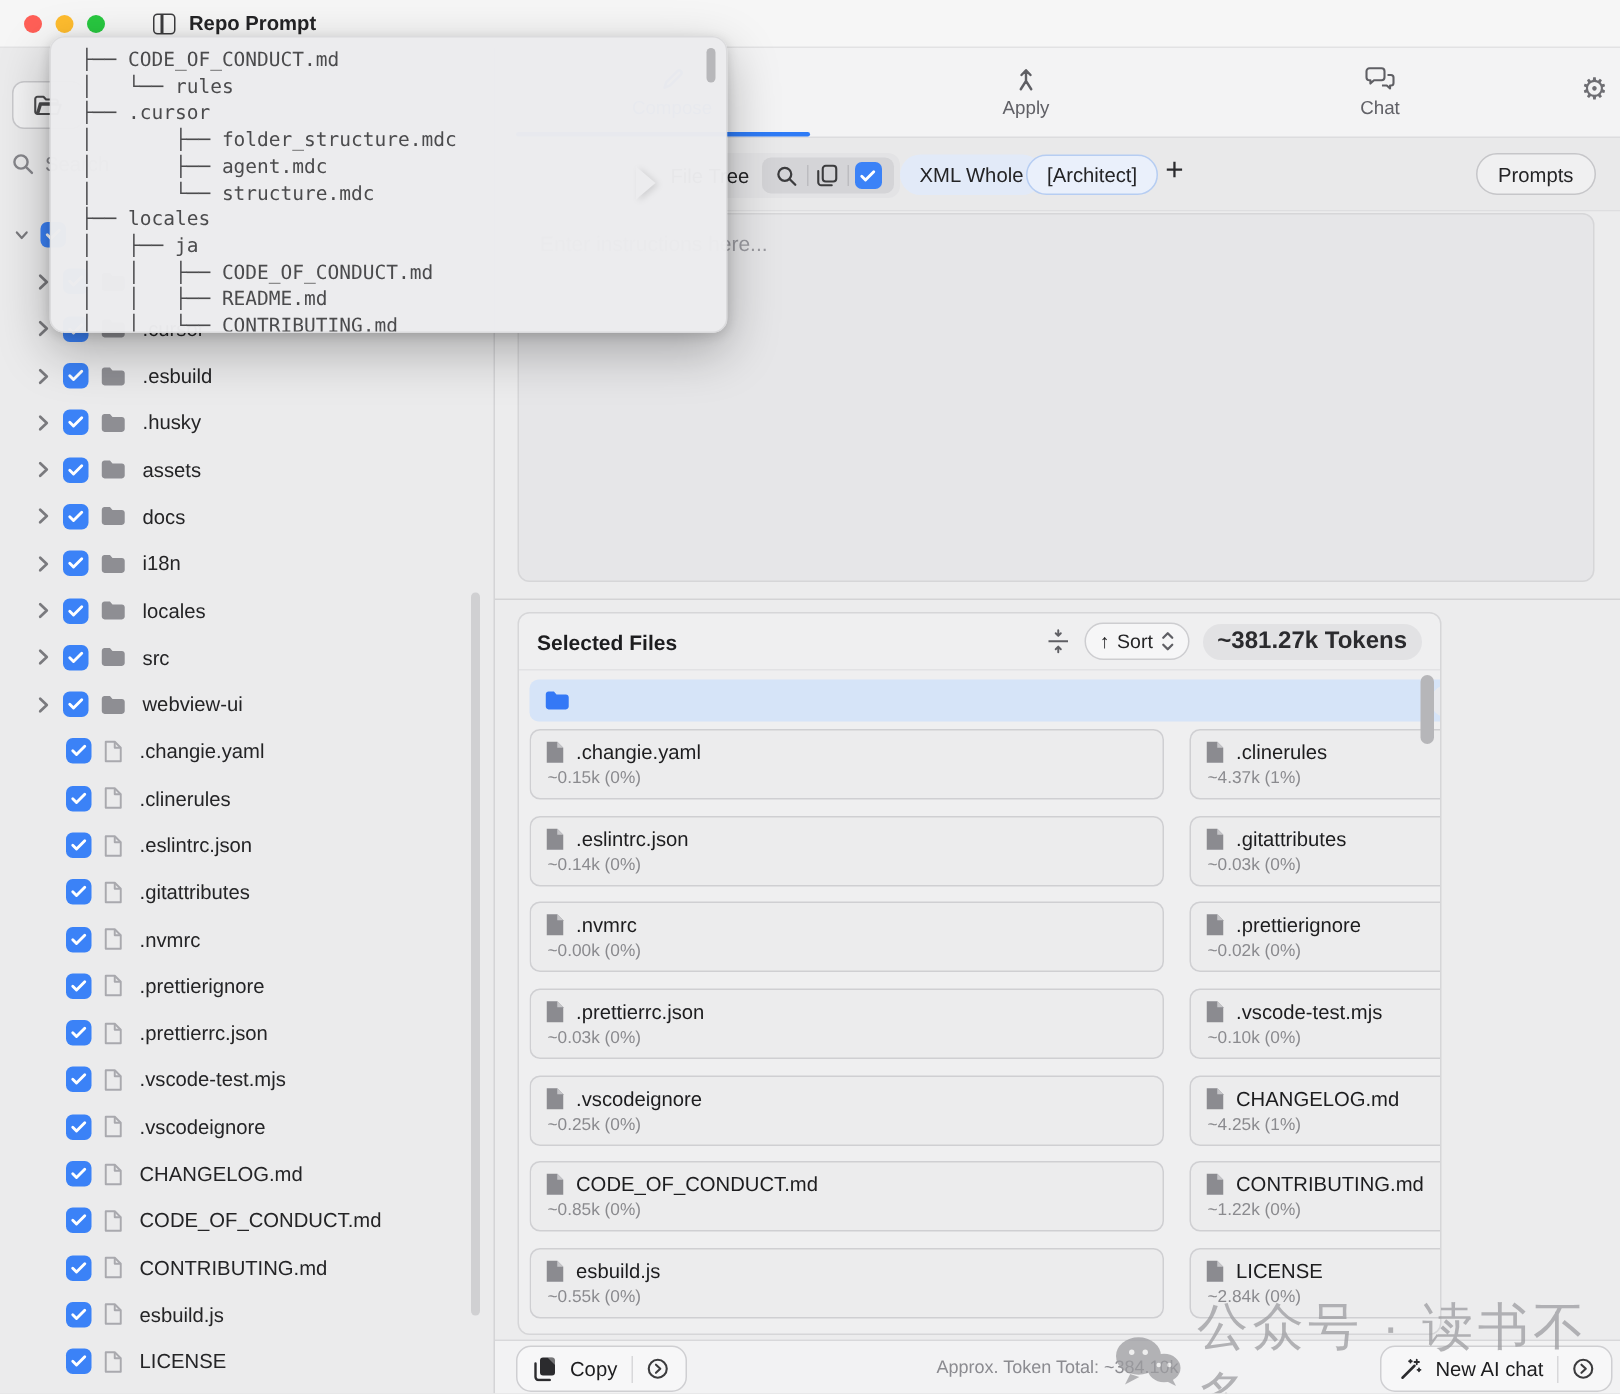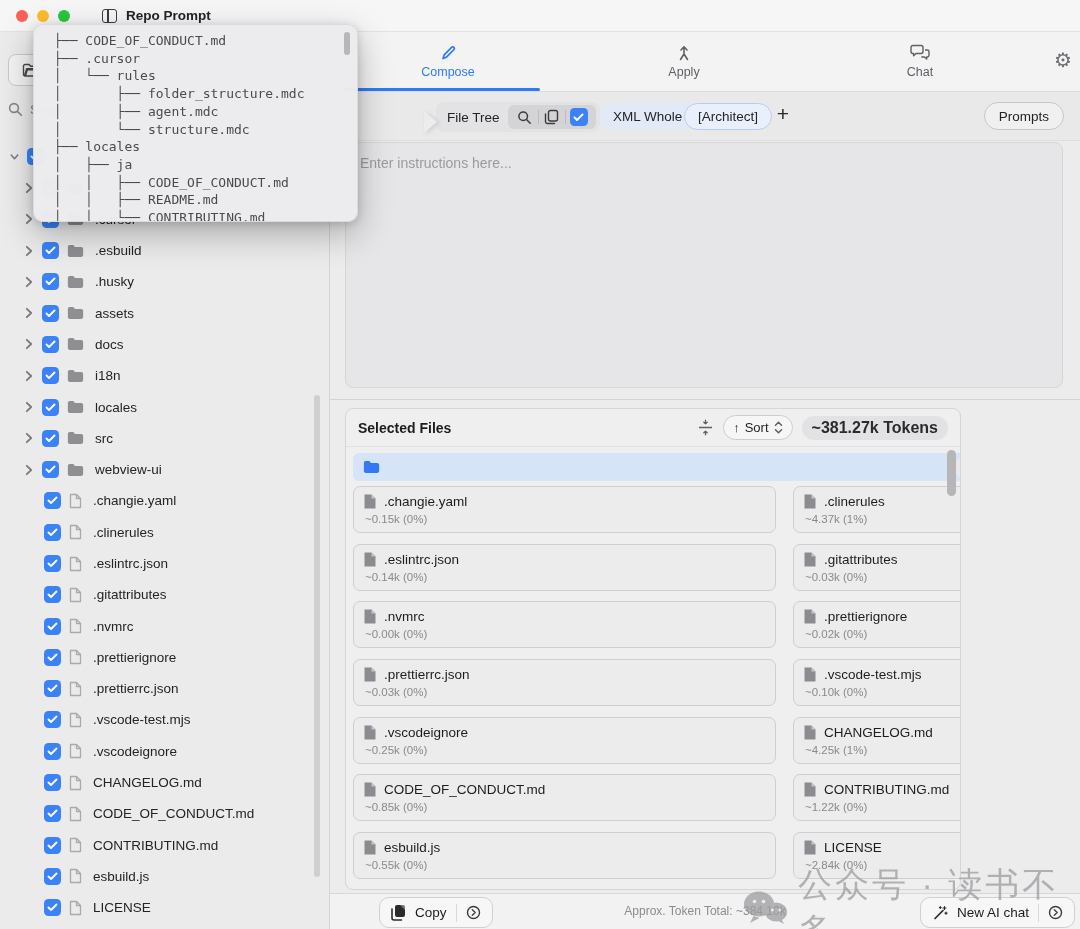--- a/index.html
+++ b/index.html
@@ -62,27 +62,27 @@
   .root-badge { margin-left:auto; height:21px; border-radius:10px; background:rgba(233,233,235,.92); display:flex; align-items:center; padding:0 9px; font-size:12px; color:#86868b; }
   .cards { position:absolute; left:7px; top:77px; width:704px; height:405px; overflow:hidden; display:grid; grid-template-columns:423px 423px; column-gap:17px; grid-auto-rows:47px; row-gap:10.7px; }
   .card { background:#ececed; border:1px solid #cfcfd2; border-radius:7px; padding:7px 10px 0 10px; position:relative; }
   .card-name { font-size:13.5px; color:#1d1d1f; display:flex; align-items:center; gap:8px; }
   .card-tokens { font-size:11.5px; color:#8a8a8e; margin-top:4px; margin-left:1px; }
   .card-stub { background:#ececed; border:1px solid #cfcfd2; border-radius:7px; height:14px; }
   .main-scroll { position:absolute; right:4px; top:41px; width:9px; height:46px; background:#b6b6b9; border-radius:4.5px; }
 
   .footer { position:absolute; left:0; bottom:0; right:0; height:36px; background:#f2f2f3; border-top:1px solid #d8d8da; }
   .foot-center { position:absolute; left:0; right:0; top:10px; text-align:center; font-size:12px; color:#8b8b90; }
-  .foot-btn { position:absolute; top:3px; height:31px; border:1px solid #cfcfd2; border-radius:10px; background:#f7f7f8; display:flex; align-items:center; gap:9px; padding:0 11px; font-size:13.5px; color:#1d1d1f;margin-left:35px; }
+  .foot-btn { position:absolute; top:3px; height:31px; border:1px solid #cfcfd2; border-radius:10px; background:#f7f7f8; display:flex; align-items:center; gap:9px; padding:0 11px; font-size:13.5px; color:#1d1d1f; }
   .foot-btn .vdiv { width:1px; height:18px; background:#d8d8da; }
   .copy-btn { left:14px; }
   .newchat-btn { right:5px; }
 
   
-  .popover { position:absolute; left:33px; top:24px; width:325px; height:198px; background:rgba(236,236,238,.98); border:1px solid rgba(0,0,0,.07); border-radius:10px; box-shadow:0 12px 34px rgba(0,0,0,.28), 0 2px 8px rgba(0,0,0,.14); z-index:50; padding:7px 0 0 20px; overflow:hidden; }
+  .popover { position:absolute; left:33px; top:24px; width:452px; height:198px; background:rgba(236,236,238,.98); border:1px solid rgba(0,0,0,.07); border-radius:10px; box-shadow:0 12px 34px rgba(0,0,0,.28), 0 2px 8px rgba(0,0,0,.14); z-index:50; padding:7px 0 0 20px; overflow:hidden; }
   .popover pre, .pline { font-family:"DejaVu Sans Mono", monospace; font-size:13px; line-height:17.7px; color:#4b4b4d; white-space:pre; }
   .pop-scroll { position:absolute; right:7px; top:7px; width:6px; height:23px; background:#b7b7ba; border-radius:3px; }
   .pop-arrow { position:absolute; left:424px; top:111px; width:0; height:0; border-top:11px solid transparent; border-bottom:11px solid transparent; border-left:13px solid #ececee; z-index:50; filter:drop-shadow(2px 1px 2px rgba(0,0,0,.12)); }
 
   
   .watermark { position:absolute; left:742px; top:862px; z-index:60; display:flex; align-items:center; gap:10px; opacity:.75; pointer-events:none; }
   .wm-text { font-size:34px; color:#9d9da0; letter-spacing:3px; font-family:"Liberation Sans", sans-serif; }
 
   svg { display:block; }
 </style>
@@ -835,22 +835,22 @@
               <circle cx="7.5" cy="7.5" r="6" fill="none" stroke="#3c3c3e" stroke-width="1.4"></circle>
               <polyline points="6.3,4.8 9.2,7.5 6.3,10.2" fill="none" stroke="#3c3c3e" stroke-width="1.4" stroke-linecap="round" stroke-linejoin="round"></polyline>
             </svg>
           </span>
       </div>
     </div>
   </div>
 
   <div class="popover">
     <div class="pline">├── CODE_OF_CONDUCT.md</div>
+      <div class="pline">│   └── rules</div>
       <div class="pline">├── .cursor</div>
-      <div class="pline">│   └── rules</div>
       <div class="pline">│       ├── folder_structure.mdc</div>
       <div class="pline">│       ├── agent.mdc</div>
       <div class="pline">│       └── structure.mdc</div>
       <div class="pline">├── locales</div>
       <div class="pline">│   ├── ja</div>
       <div class="pline">│   │   ├── CODE_OF_CONDUCT.md</div>
       <div class="pline">│   │   ├── README.md</div>
       <div class="pline">│   │   └── CONTRIBUTING.md</div>
     <div class="pop-scroll"></div>
   </div>

